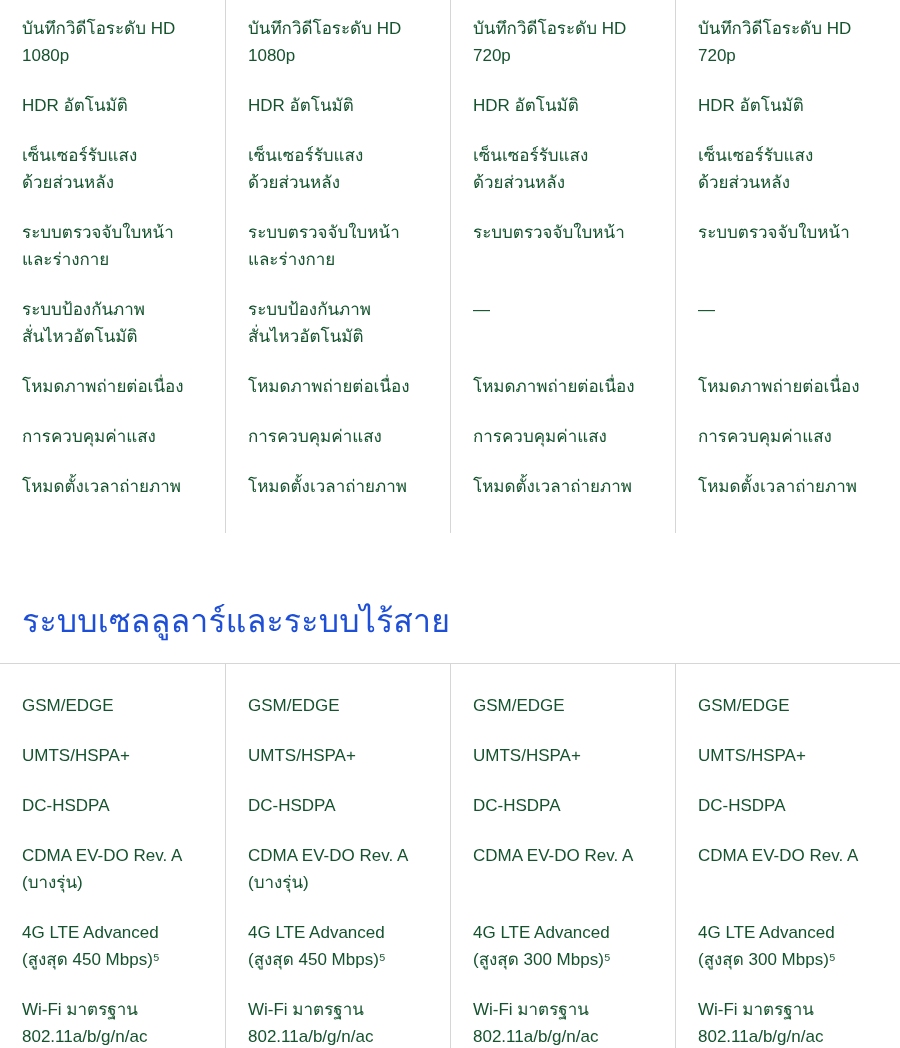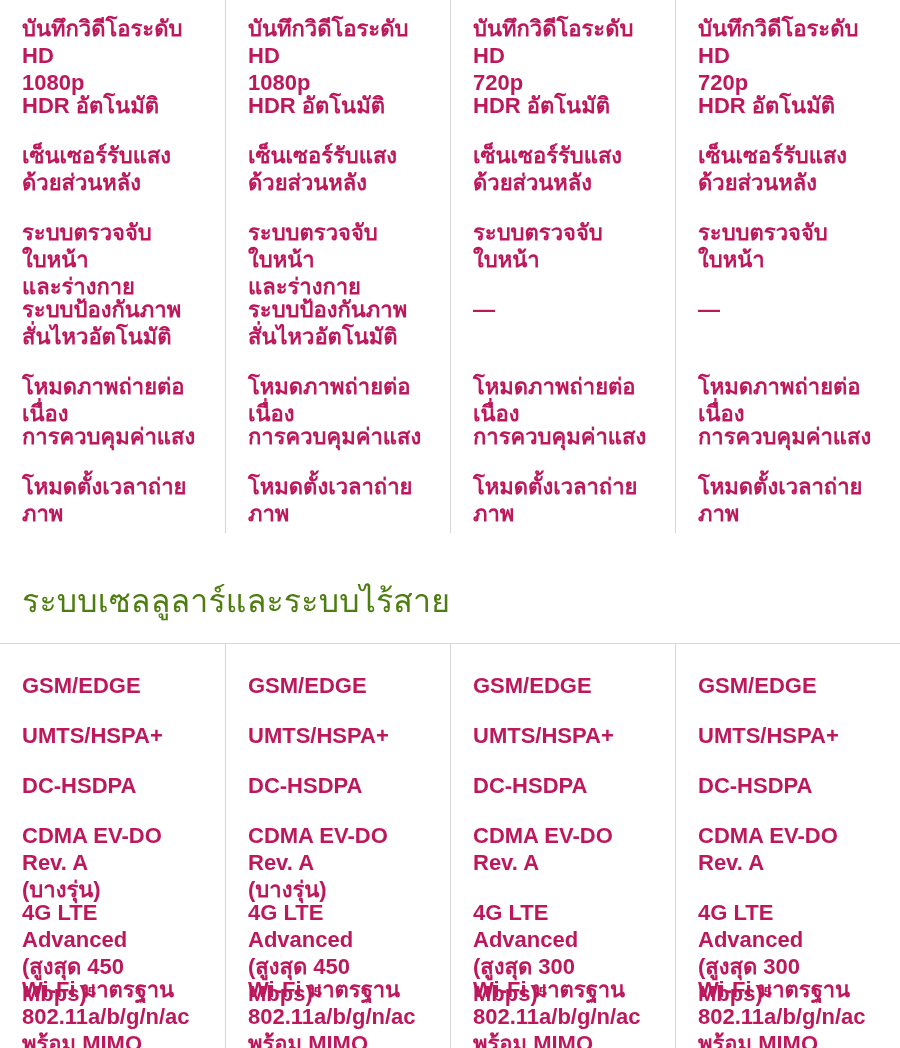--- a/index.html
+++ b/index.html
@@ -21,36 +21,35 @@
   }
   .spec-col {
     width: 225px;
     box-sizing: border-box;
     padding: 15px 28px 10px 22px;
   }
   .spec-col + .spec-col {
     border-left: 1px solid #d6d6d6;
   }
   .cell {
-    font-size: 22px;
+    font-size: 17px;
     line-height: 27px;
-    color: #be185d;
+    color: #14532d;
     white-space: pre-line;
     margin-bottom: 23px;
     overflow: visible;
-    font-weight: bold;
   }
   .r1 { height: 27px; }
   .r2 { height: 54px; }
   .r3 { height: 81px; }
   .section-heading {
     font-size: 32px;
     font-weight: 300;
-    color: #4d7c0f;
-    margin: 48px 0 0 22px;
+    color: #1d4ed8;
+    margin: 68px 0 0 22px;
     line-height: 41px;
     height: 41px;
     letter-spacing: 0.2px;
   }
   .spec-table-cellular {
     border-top: 1px solid #d6d6d6;
     margin-top: 21px;
   }
   .spec-table-cellular .spec-col {
     padding-top: 28px;

